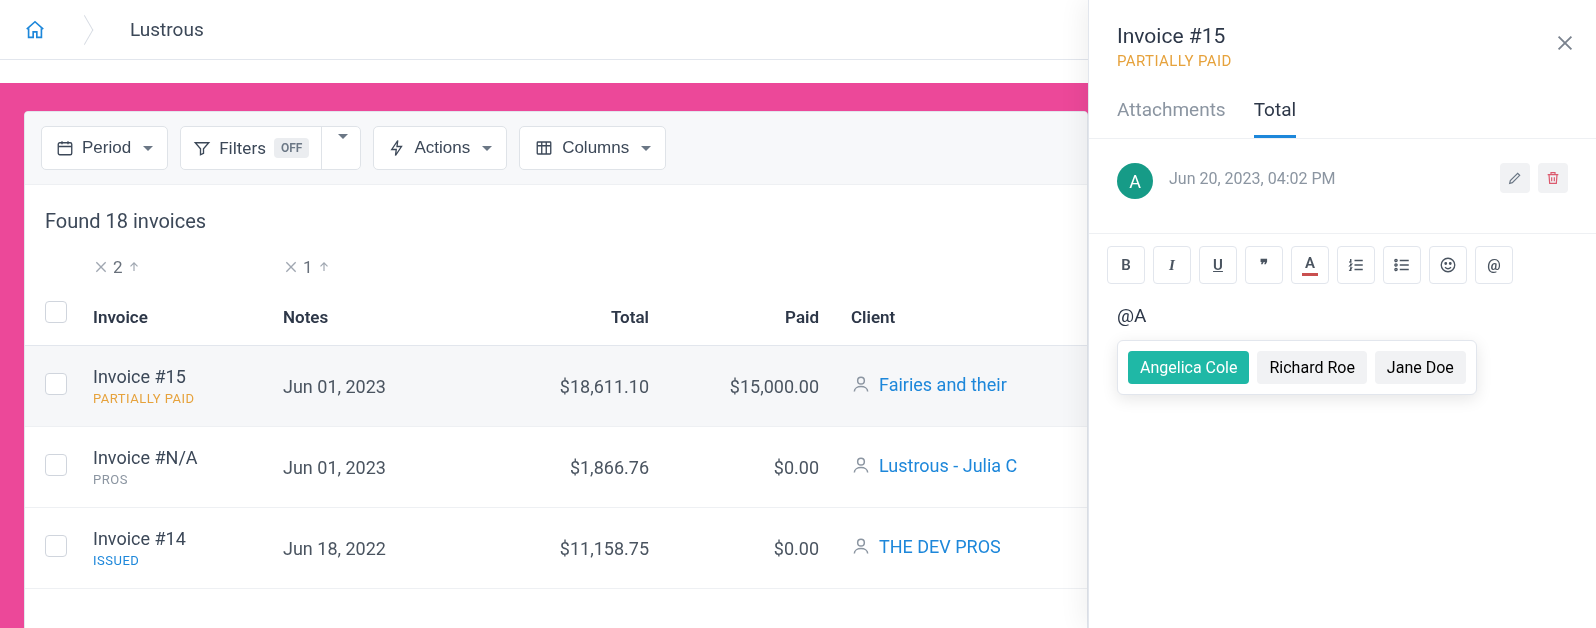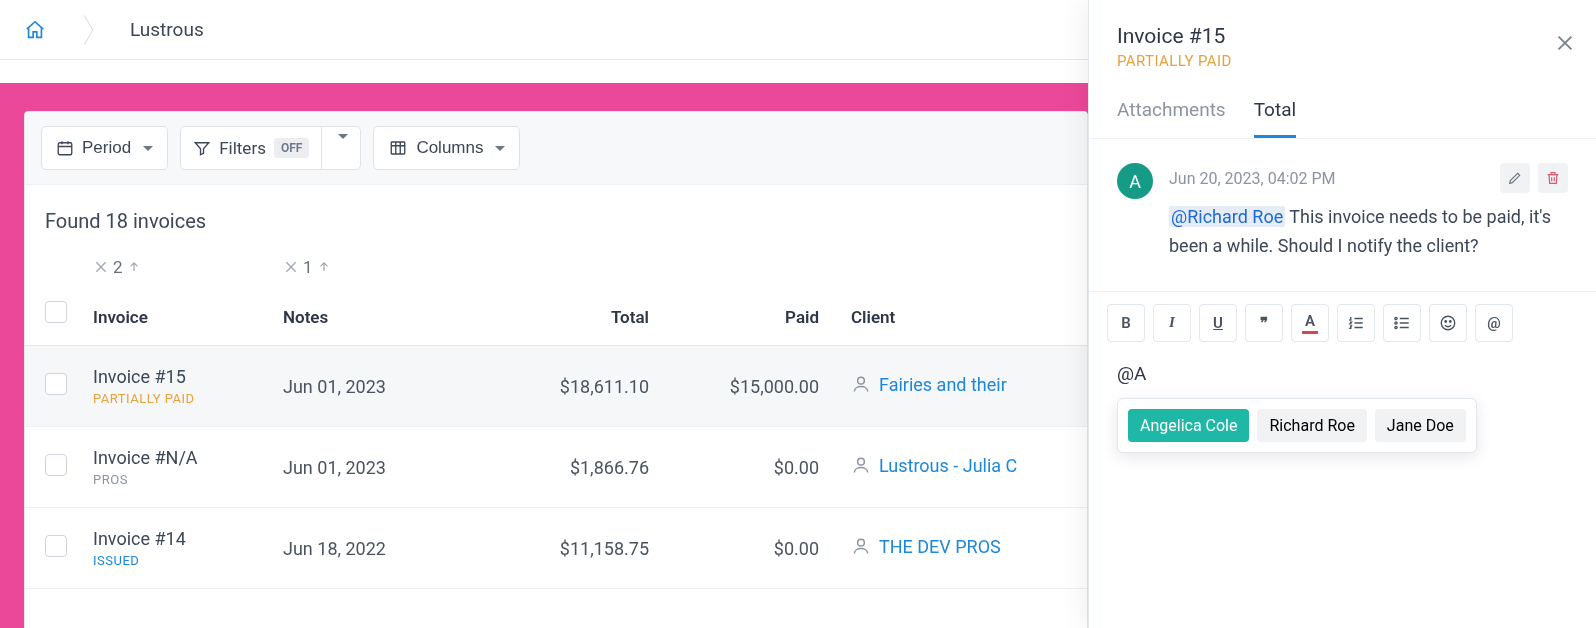--- a/index.html
+++ b/index.html
@@ -326,20 +326,27 @@
               <path d="M3 5h18l-7 8v6l-4 2v-8z"></path>
             </svg>
           <span>Filters</span>
           <span class="off-badge">OFF</span>
         </div>
         <div class="caret-part">
           <span class="caret"></span>
         </div>
       </div>
 
+      <button class="btn">
+        <svg width="18" height="18" viewBox="0 0 24 24" fill="none" stroke="currentColor" stroke-width="1.8">
+            <path d="M13 2L5 14h6l-1 8 8-12h-6z"></path>
+          </svg>
+        <span>Actions</span>
+        <span class="caret"></span>
+      </button>
 
       <button class="btn">
         <svg width="20" height="18" viewBox="0 0 24 24" fill="none" stroke="currentColor" stroke-width="1.8">
             <rect x="3" y="4" width="18" height="16" rx="1"></rect>
             <path d="M3 9h18M9 4v16M15 4v16"></path>
           </svg>
         <span>Columns</span>
         <span class="caret"></span>
       </button>
     </div>
@@ -472,23 +479,20 @@
                 <path d="M4 20l4-1 11-11-3-3L5 16z"></path>
               </svg>
           </div>
           <div class="icon-btn danger">
             <svg width="16" height="16" viewBox="0 0 24 24" fill="none" stroke="currentColor" stroke-width="1.8">
                 <path d="M4 7h16M9 7V4h6v3M6 7l1 13h10l1-13M10 11v6M14 11v6"></path>
               </svg>
           </div>
         </div>
       </div>
-      <div class="note-text">
-        <span class="mention">@Richard Roe</span><span> This invoice needs to be paid, it's been a while. Should I notify the client?</span>
-      </div>
     </div>
   </div>
 
   <div class="editor-bar">
     <div class="tool">B</div>
     <div class="tool italic">I</div>
     <div class="tool under">U</div>
     <div class="tool">❞</div>
     <div class="tool" style="flex-direction:column; gap:1px;">
       <span>A</span>

